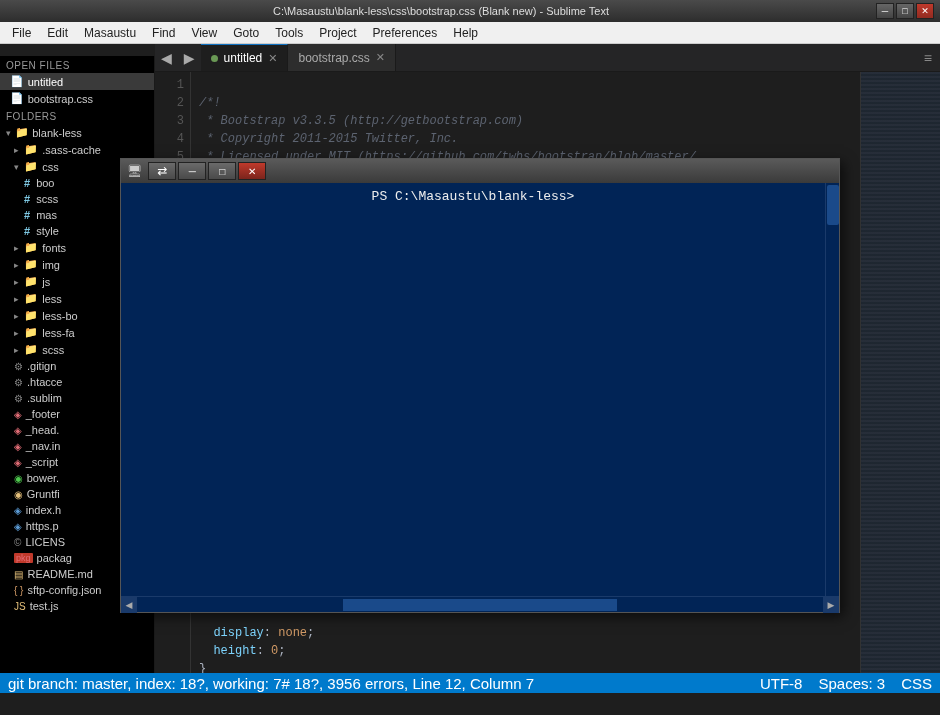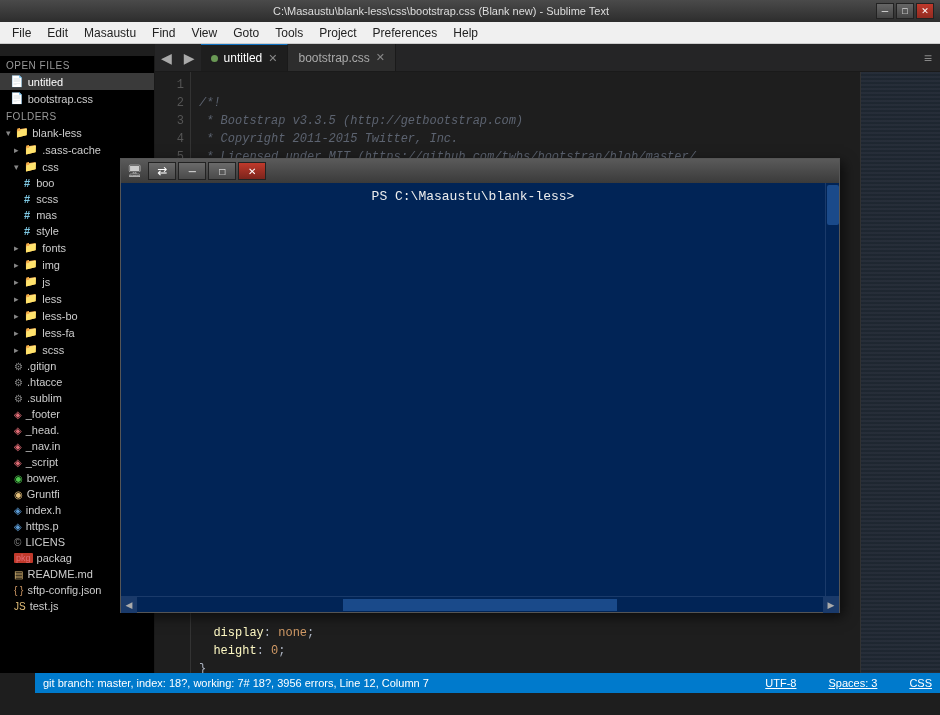--- a/index.html
+++ b/index.html
@@ -182,36 +182,35 @@
       background: repeating-linear-gradient(
         to bottom,
         #2a3444 0px, #2a3444 2px,
         #1e2a38 2px, #1e2a38 4px
       );
       opacity: 0.7;
     }
 
     
     .c-comment { color: #5c6370; font-style: italic; }
-    .c-prop { color: #fef9c3; }
+    .c-prop { color: #7dd3fc; }
     .c-val { color: #d19a66; }
 
     
     .status-bar {
       height: 20px;
       background: #007acc;
       display: flex;
       align-items: center;
       padding: 0 8px;
-      font-size: 11px;
+      font-size: 15px;
       color: #fff;
       gap: 16px;
-      margin-left: 35px;
-    }
-    .status-right { margin-left: auto; display: flex; gap: 32px; text-decoration: underline; }
+    }
+    .status-right { margin-left: auto; display: flex; gap: 16px; }
 
     
     .ps-window {
       position: fixed;
       top: 158px;
       left: 120px;
       width: 720px;
       height: 455px;
       z-index: 100;
       display: flex;

